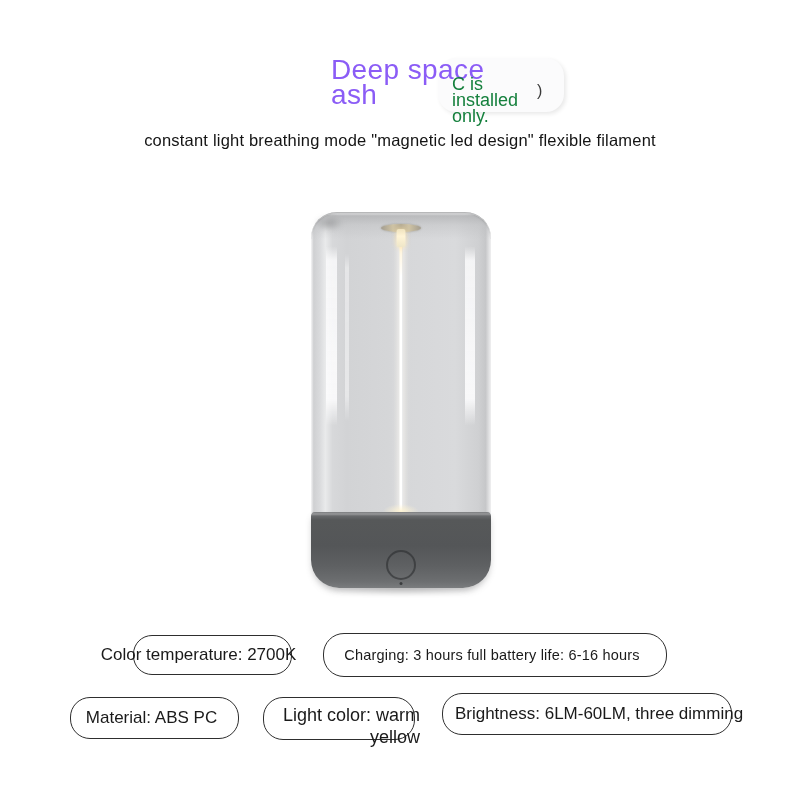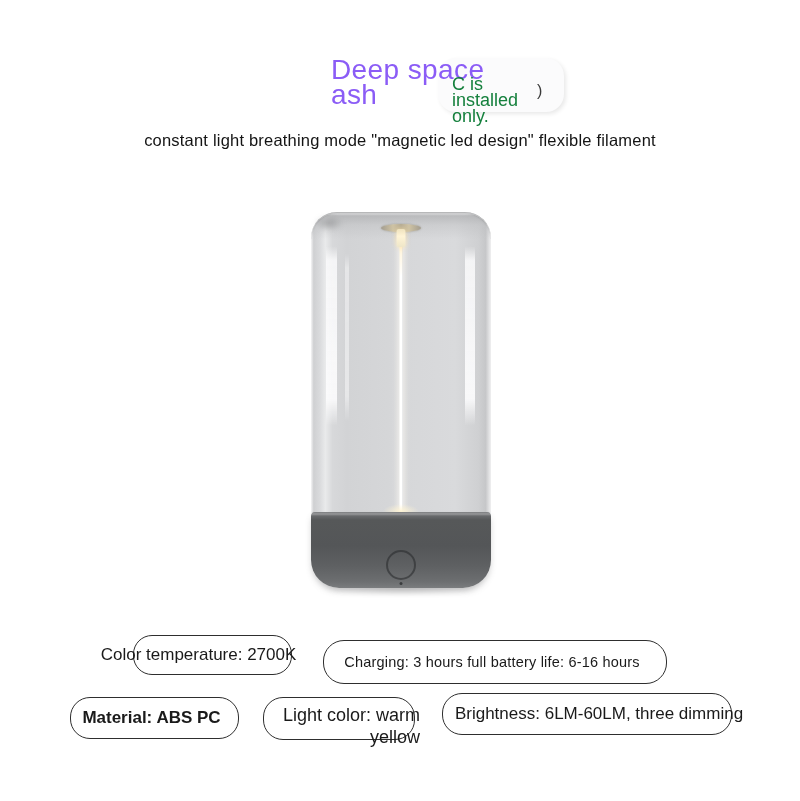--- a/index.html
+++ b/index.html
@@ -101,24 +101,24 @@
     background:#3a3c3e;border-radius:50%;
   }
   
   .pill{
     position:absolute;border:1.4px solid #2e2e2e;
     display:flex;align-items:center;justify-content:center;
   }
   .pill .lbl{white-space:nowrap;color:#1a1a1a;}
   .p1{left:133px;top:635px;width:157px;height:38px;border-radius:19px;}
   .p1 .lbl{font-size:17px;transform:translateX(-14px);}
-  .p2{left:323px;top:633px;width:342px;height:42px;border-radius:21px;margin-top:7px;}
+  .p2{left:323px;top:633px;width:342px;height:42px;border-radius:21px;}
   .p2 .lbl{font-size:14.5px;letter-spacing:.2px;transform:translateX(-3px);}
   .p3{left:70px;top:697px;width:167px;height:40px;border-radius:20px;}
-  .p3 .lbl{font-size:17px;transform:translateX(-3px);font-weight:bold;}
+  .p3 .lbl{font-size:17px;transform:translateX(-3px);}
   .p4{left:263px;top:697px;width:150px;height:41px;border-radius:20px;}
   .p4 .lbl{
     white-space:normal;position:absolute;left:-4px;top:6px;width:160px;
     font-size:18px;line-height:22px;text-align:right;
   }
   .p5{left:442px;top:693px;width:288px;height:40px;border-radius:20px;}
   .p5 .lbl{font-size:17px;transform:translateX(2px);margin-left:20px;}
 </style>
 </head>
 <body>

